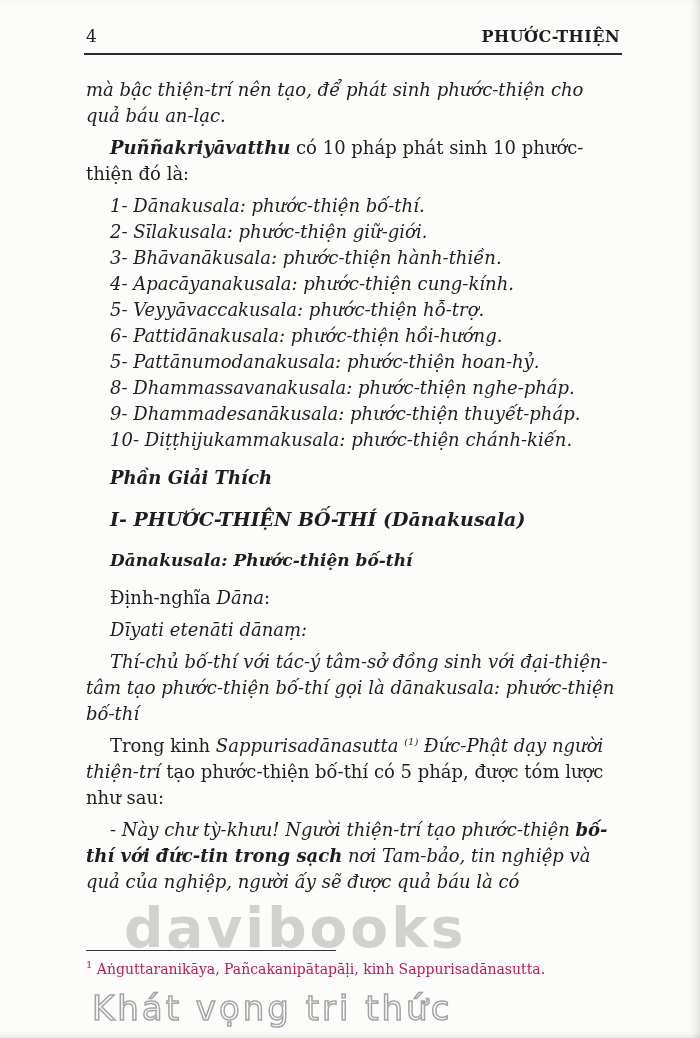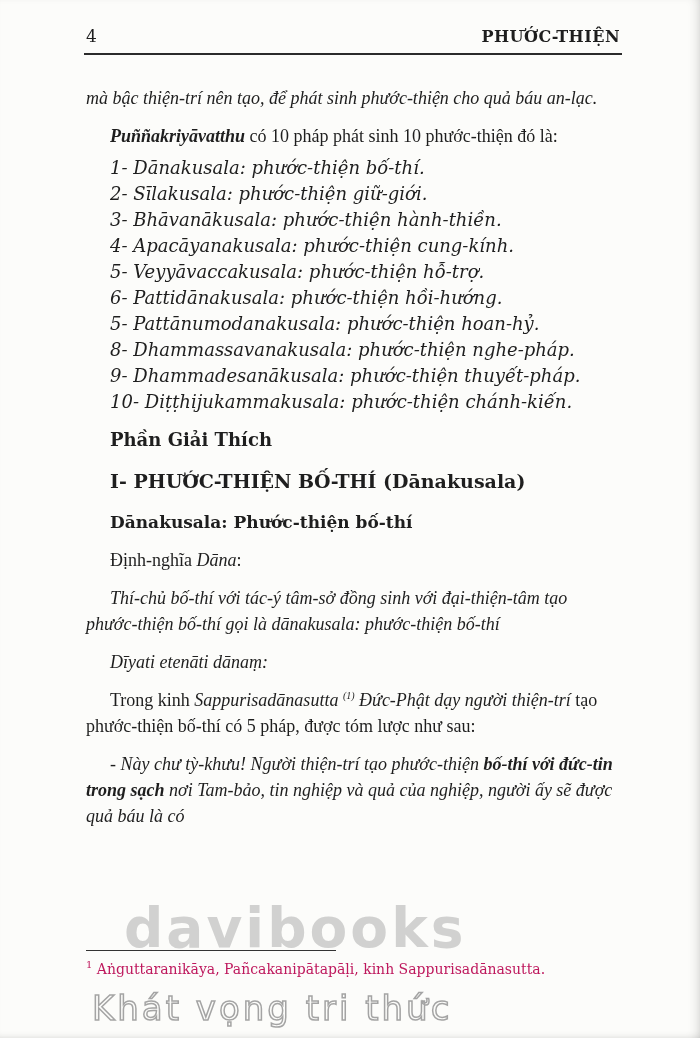--- a/index.html
+++ b/index.html
@@ -18,28 +18,28 @@
     padding:26px 80px 7px 86px;
     font-size:17px;
   }
   .page-num { font-weight:normal; }
   .running-title { font-weight:bold; letter-spacing:0.5px; font-size:16px; }
   .header-rule { margin:0 78px 0 84px; border-bottom:2px solid #2b2b2b; }
   .content {
     padding:18px 80px 0 86px;
     font-size:18px; line-height:26px;
   }
-  .para { margin:12px 0 6px; text-indent:24px;font-family:Liberation Serif, serif; }
+  .para { margin:4px 0 6px; text-indent:24px; }
   .noindent { text-indent:0; }
   .it { font-style:italic; }
   .up { font-style:normal; }
   .bi { font-style:italic; font-weight:bold; }
   .list { margin:2px 0 11px 24px; }
   .list-item { font-style:italic; line-height:26px; white-space:nowrap; }
-  .h { font-weight:bold; text-indent:24px; margin:0 0 15px; }
+  .h { font-weight:bold; text-indent:24px; margin:0 0 15px;font-style:italic; }
   .h1 { margin-top:12px; font-size:18px; }
   .h2 { font-size:19px; }
   .h3 { font-size:17px; margin-bottom:12px; }
   .fn-ref { font-size:10px; font-style:italic; vertical-align:super; line-height:0; }
   .footnote { position:absolute; left:86px; right:80px; top:950px; z-index:2; }
   .footnote-rule { width:250px; border-top:1.5px solid #333; margin-bottom:5px; }
   .footnote-text { margin:0; font-size:14px; line-height:18px; color:#be185d; }
   .footnote-text sup { font-size:10px; }
   .watermark-brand {
     position:absolute; left:124px; top:896px; z-index:3;
@@ -95,25 +95,25 @@
 
     <p class="h h2">I- PHƯỚC-THIỆN BỐ-THÍ (Dānakusala)</p>
 
     <p class="h h3">Dānakusala: Phước-thiện bố-thí</p>
 
     <p class="para up">
       <span class="up">Định-nghĩa </span><span class="it">Dāna</span><span class="up">:</span>
     </p>
 
     <p class="para it">
-      <span>Thí-chủ bố-thí với tác-ý tâm-sở đồng sinh với đại-thiện-tâm tạo phước-thiện bố-thí gọi là dānakusala: phước-thiện bố-thí</span>
+      <span>Dīyati etenāti dānaṃ:</span>
     </p>
 
     <p class="para it">
-      <span>Dīyati etenāti dānaṃ:</span>
+      <span>Thí-chủ bố-thí với tác-ý tâm-sở đồng sinh với đại-thiện-tâm tạo phước-thiện bố-thí gọi là dānakusala: phước-thiện bố-thí</span>
     </p>
 
     <p class="para">
       <span class="up">Trong kinh </span><span class="it">Sappurisadānasutta </span><sup class="fn-ref">(1)</sup><span class="it"> Đức-Phật dạy người thiện-trí </span><span class="up">tạo phước-thiện bố-thí có 5 pháp, được tóm lược như sau:</span>
     </p>
 
     <p class="para it">
       <span>- Này chư tỳ-khưu! Người thiện-trí tạo phước-thiện </span><span class="bi">bố-thí với đức-tin trong sạch</span><span> nơi Tam-bảo, tin nghiệp và quả của nghiệp, người ấy sẽ được quả báu là có</span>
     </p>
 

